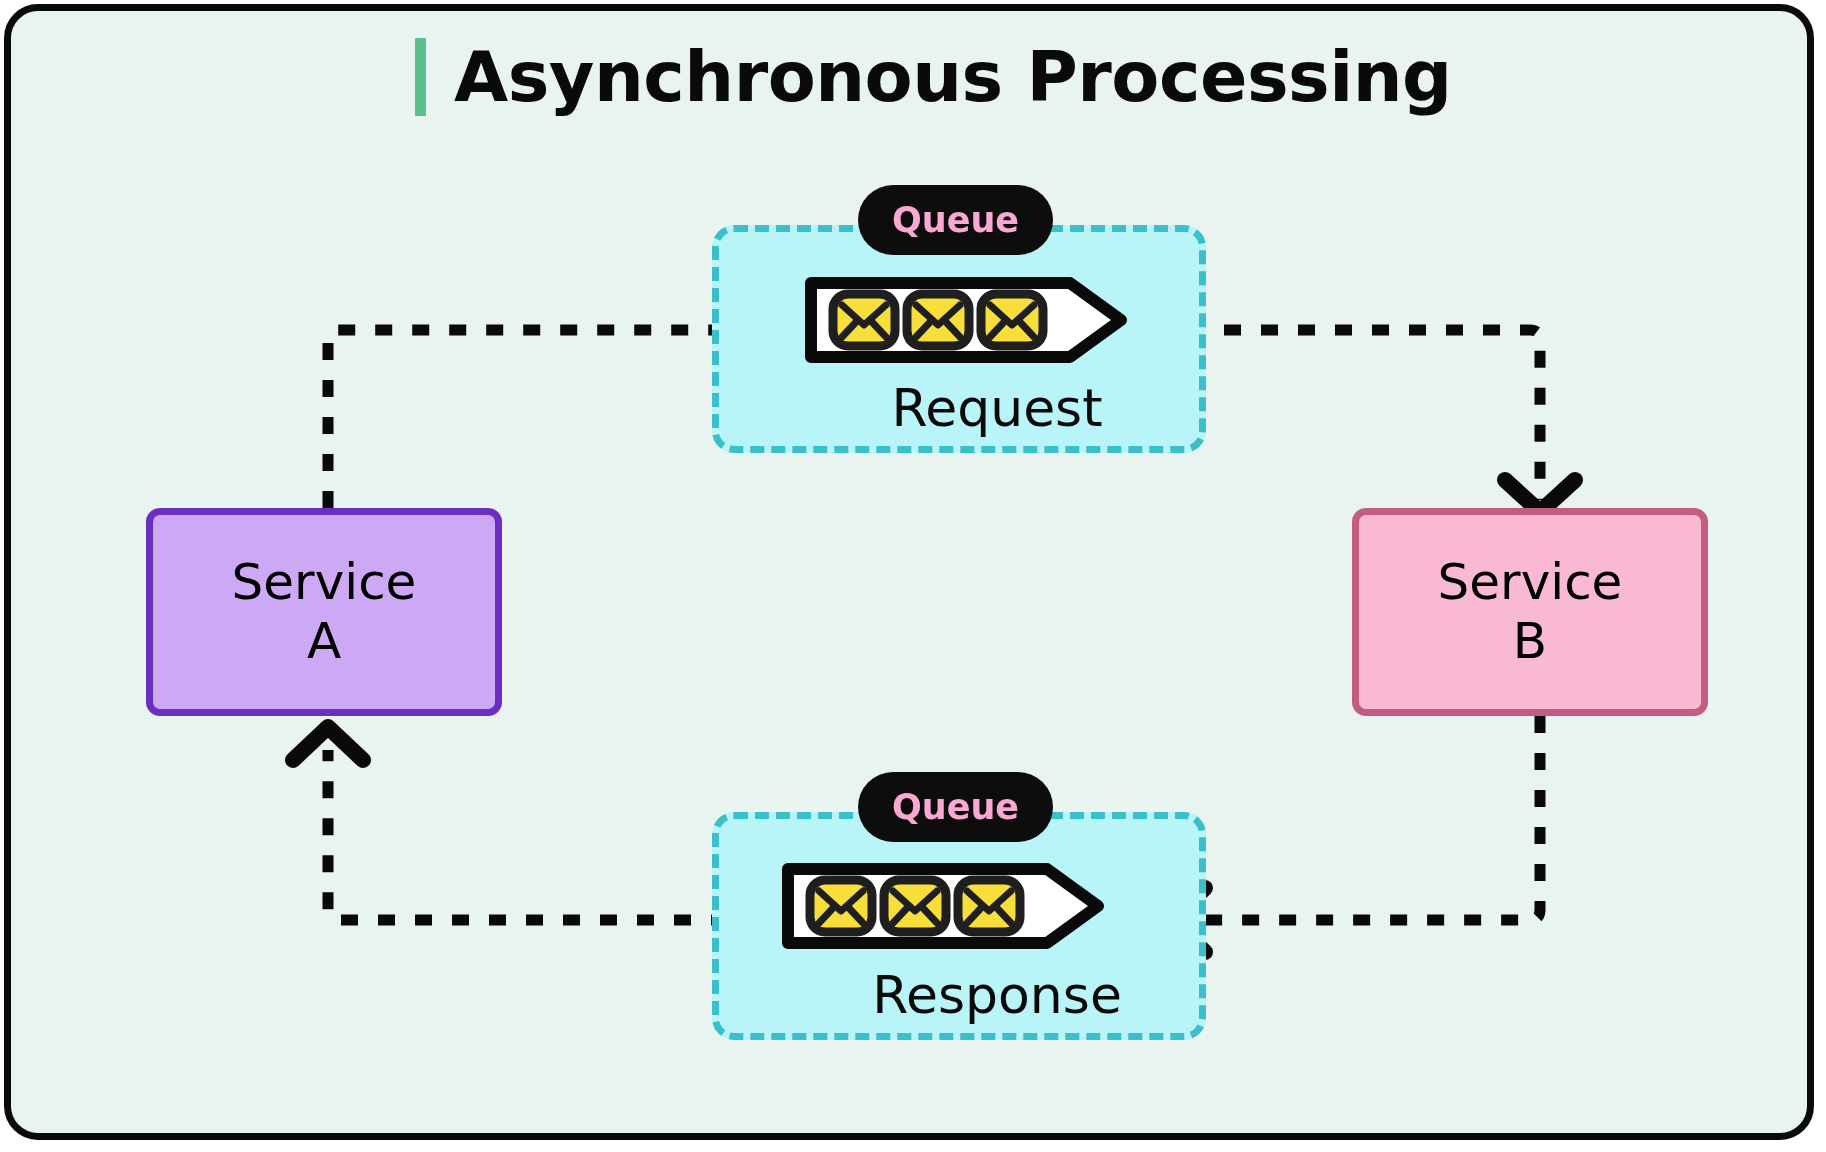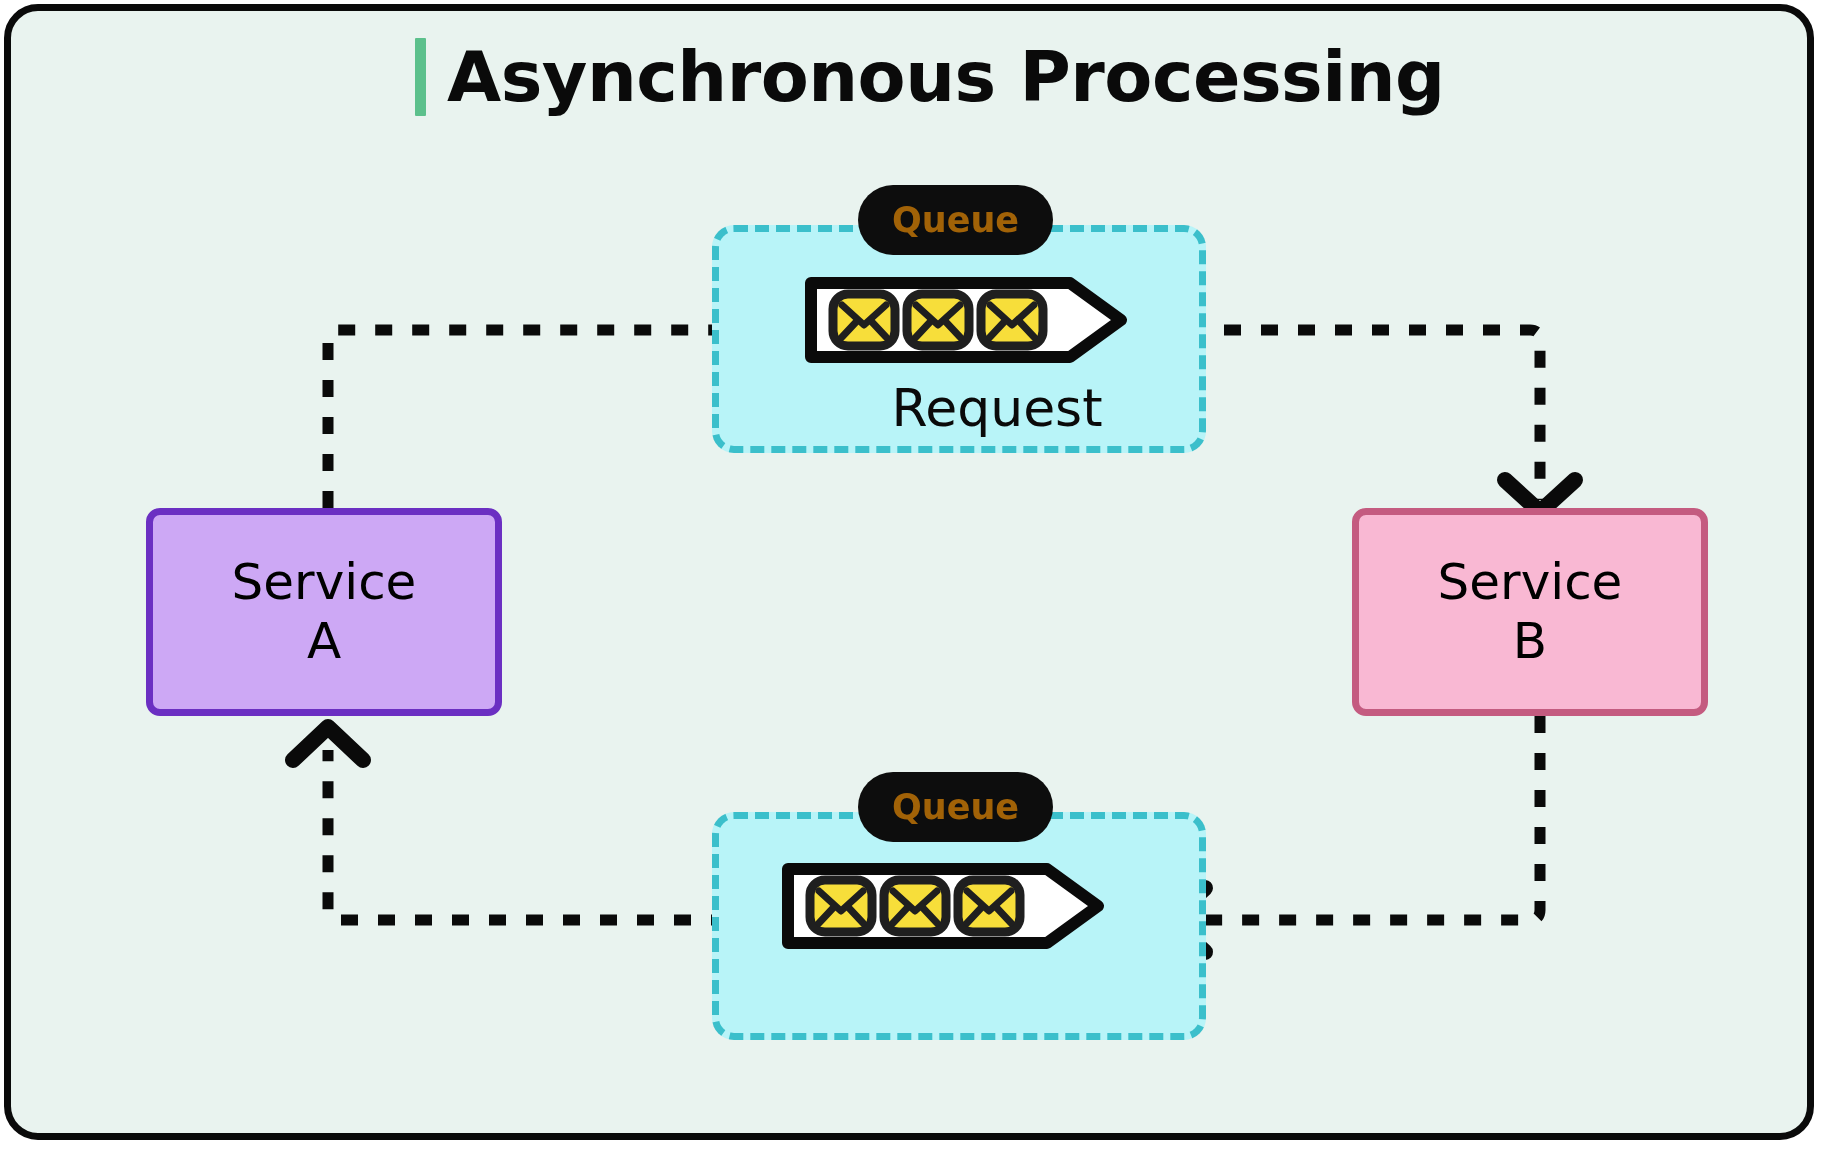--- a/index.html
+++ b/index.html
@@ -38,21 +38,21 @@
     overflow: visible;
   }
 
   
   .title-wrap {
     position: absolute;
     left: 415px;
     top: 38px;
     display: flex;
     align-items: center;
-    gap: 21px;
+    gap: 28px;
   }
   .title-bar {
     width: 11px;
     height: 78px;
     background: #5cc08c;
     border-radius: 1px;
   }
   .title-text {
     font-family: "DejaVu Sans", sans-serif;
     font-size: 70px;
@@ -109,21 +109,21 @@
 
   .queue-badge {
     position: absolute;
     height: 70px;
     padding: 0 34px;
     background: #0d0d0d;
     border-radius: 36px;
     display: flex;
     align-items: center;
     justify-content: center;
-    color: #a16207;
+    color: #f9a8d4;
     font-size: 35px;
     font-weight: 600;
     font-family: "DejaVu Sans", sans-serif;
     white-space: nowrap;
   }
   #badge-request { left: 858px; top: 185px; }
   #badge-response { left: 858px; top: 772px; }
 
   .queue-caption {
     position: absolute;
@@ -246,14 +246,15 @@
         <g transform="translate(176,17)">
           <rect x="0" y="0" width="62" height="52" rx="15" fill="#f7de3a" stroke="#1f1f1f" stroke-width="9"></rect>
           <path d="M 9 11 L 31 31 L 53 11" fill="none" stroke="#1f1f1f" stroke-width="7" stroke-linecap="round" stroke-linejoin="round"></path>
           <path d="M 9 43 L 24 27" fill="none" stroke="#1f1f1f" stroke-width="7" stroke-linecap="round"></path>
           <path d="M 53 43 L 38 27" fill="none" stroke="#1f1f1f" stroke-width="7" stroke-linecap="round"></path>
         </g>
       </g>
     </svg>
   </div>
 
+  <div class="queue-caption" id="caption-response">Response</div>
 
 </div>
 
 </body></html>

